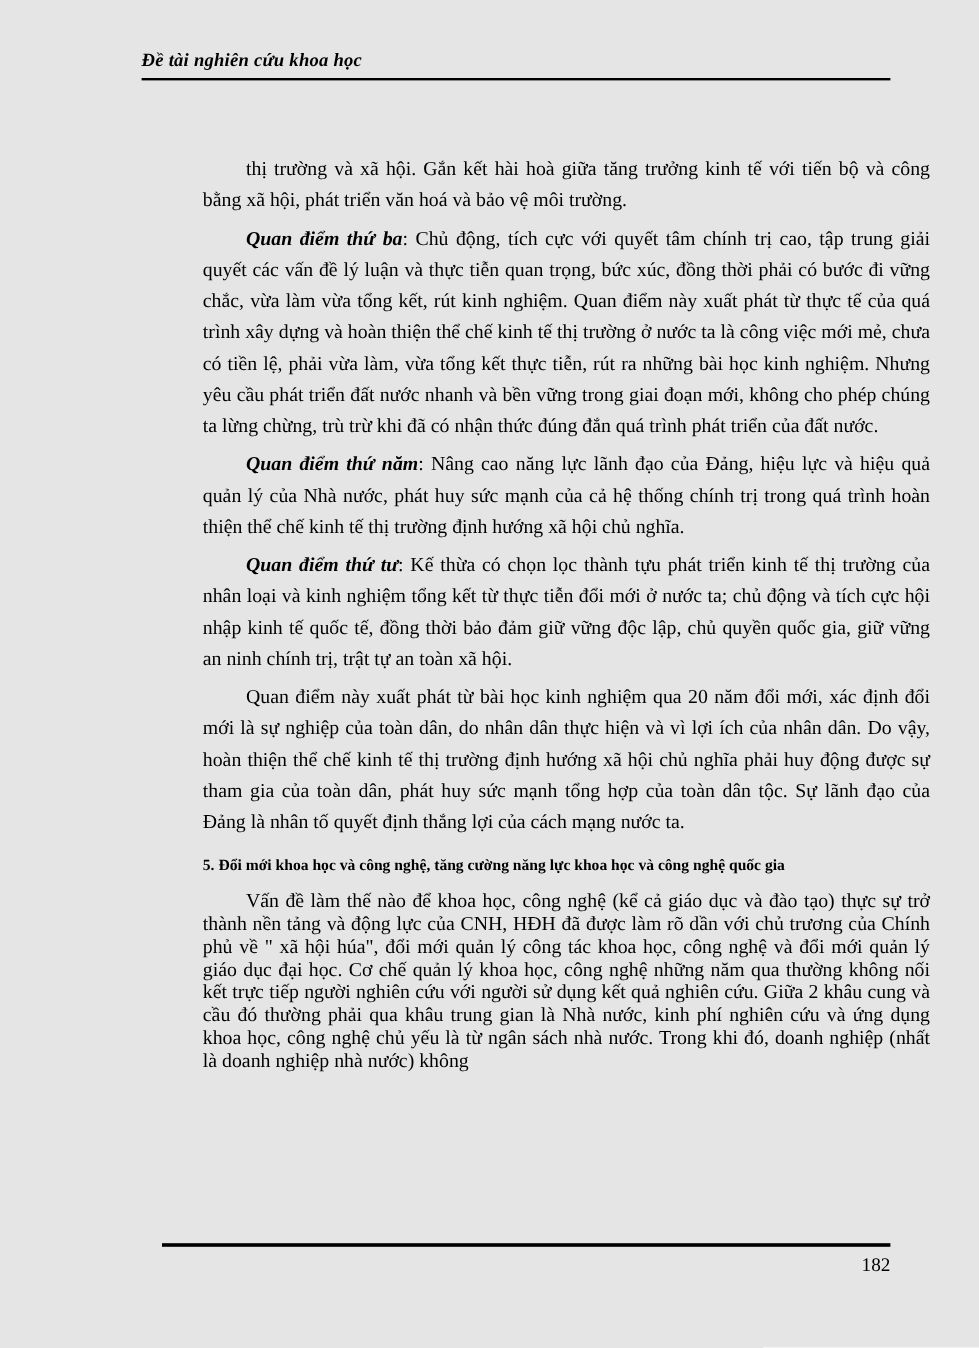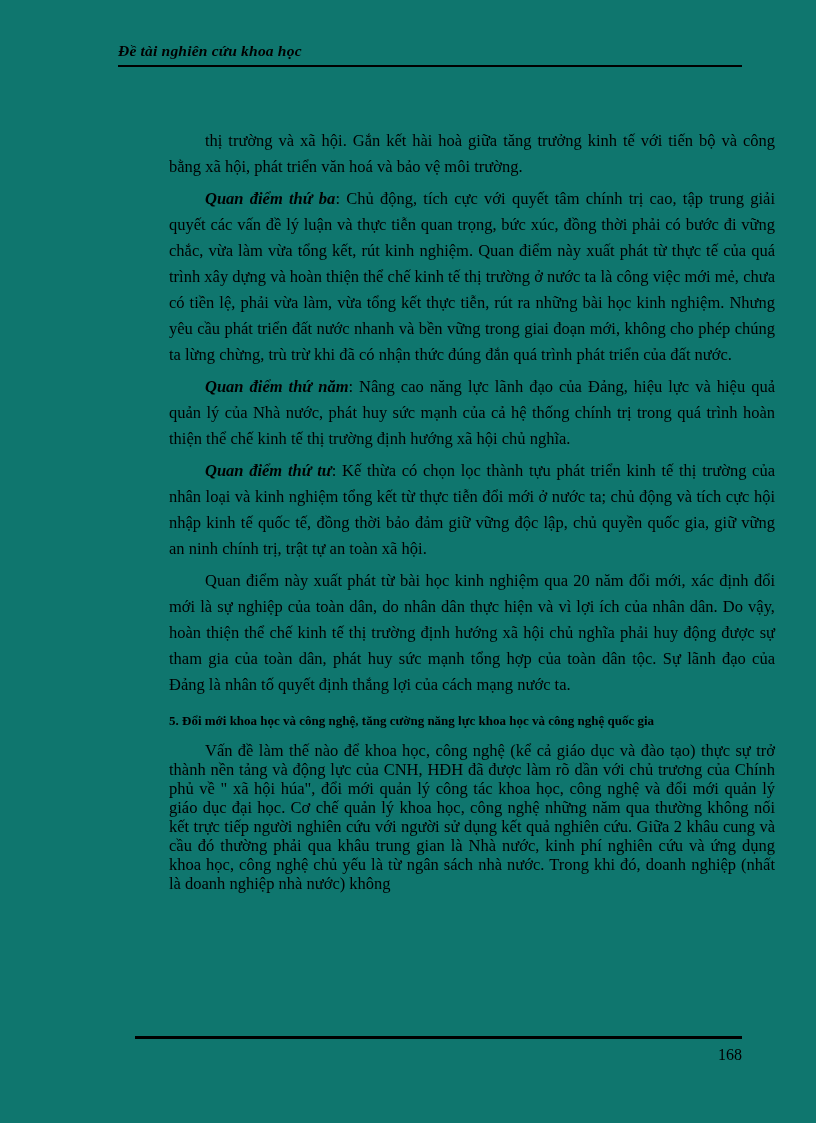--- a/index.html
+++ b/index.html
@@ -1,21 +1,21 @@
 <!DOCTYPE html>
 <html><head>
 <meta charset="utf-8">
 <style>
   * { box-sizing: border-box; }
   html, body { margin: 0; padding: 0; background: #ffffff; }
   .page {
     position: relative;
     width: 816px;
     height: 1123px;
-    background: #0f766e;
+    background: #e5e5e5;
     color: #000000;
     font-family: "Liberation Serif", "DejaVu Serif", serif;
     overflow: hidden;
   }
   .page-header {
     position: absolute;
     top: 42px;
     left: 118px;
     right: 74px;
   }
@@ -97,16 +97,16 @@
     <p><span>Quan điểm này xuất phát từ bài học kinh nghiệm qua 20 năm đổi mới, xác định đổi mới là sự nghiệp của toàn dân, do nhân dân thực hiện và vì lợi ích của nhân dân. Do vậy, hoàn thiện thể chế kinh tế thị trường định hướng xã hội chủ nghĩa phải huy động được sự tham gia của toàn dân, phát huy sức mạnh tổng hợp của toàn dân tộc. Sự lãnh đạo của Đảng là nhân tố quyết định thắng lợi của cách mạng nước ta.</span></p>
 
     <h2 class="section-heading">5. Đổi mới khoa học và công nghệ, tăng cường năng lực khoa học và công nghệ quốc gia</h2>
 
     <p class="closing"><span>Vấn đề làm thế nào để khoa học, công nghệ (kể cả giáo dục và đào tạo) thực sự trở thành nền tảng và động lực của CNH, HĐH đã được làm rõ dần với chủ trương của Chính phủ về " xã hội húa", đổi mới quản lý công tác khoa học, công nghệ và đổi mới quản lý giáo dục đại học. Cơ chế quản lý khoa học, công nghệ những năm qua thường không nối kết trực tiếp người nghiên cứu với người sử dụng kết quả nghiên cứu. Giữa 2 khâu cung và cầu đó thường phải qua khâu trung gian là Nhà nước, kinh phí nghiên cứu và ứng dụng khoa học, công nghệ chủ yếu là từ ngân sách nhà nước. Trong khi đó, doanh nghiệp (nhất là doanh nghiệp nhà nước) không</span></p>
 
   </main>
 
   <footer class="page-footer">
     <div class="footer-rule"></div>
-    <div class="page-number">168</div>
+    <div class="page-number">182</div>
   </footer>
 
 </div>
 
 </body></html>

